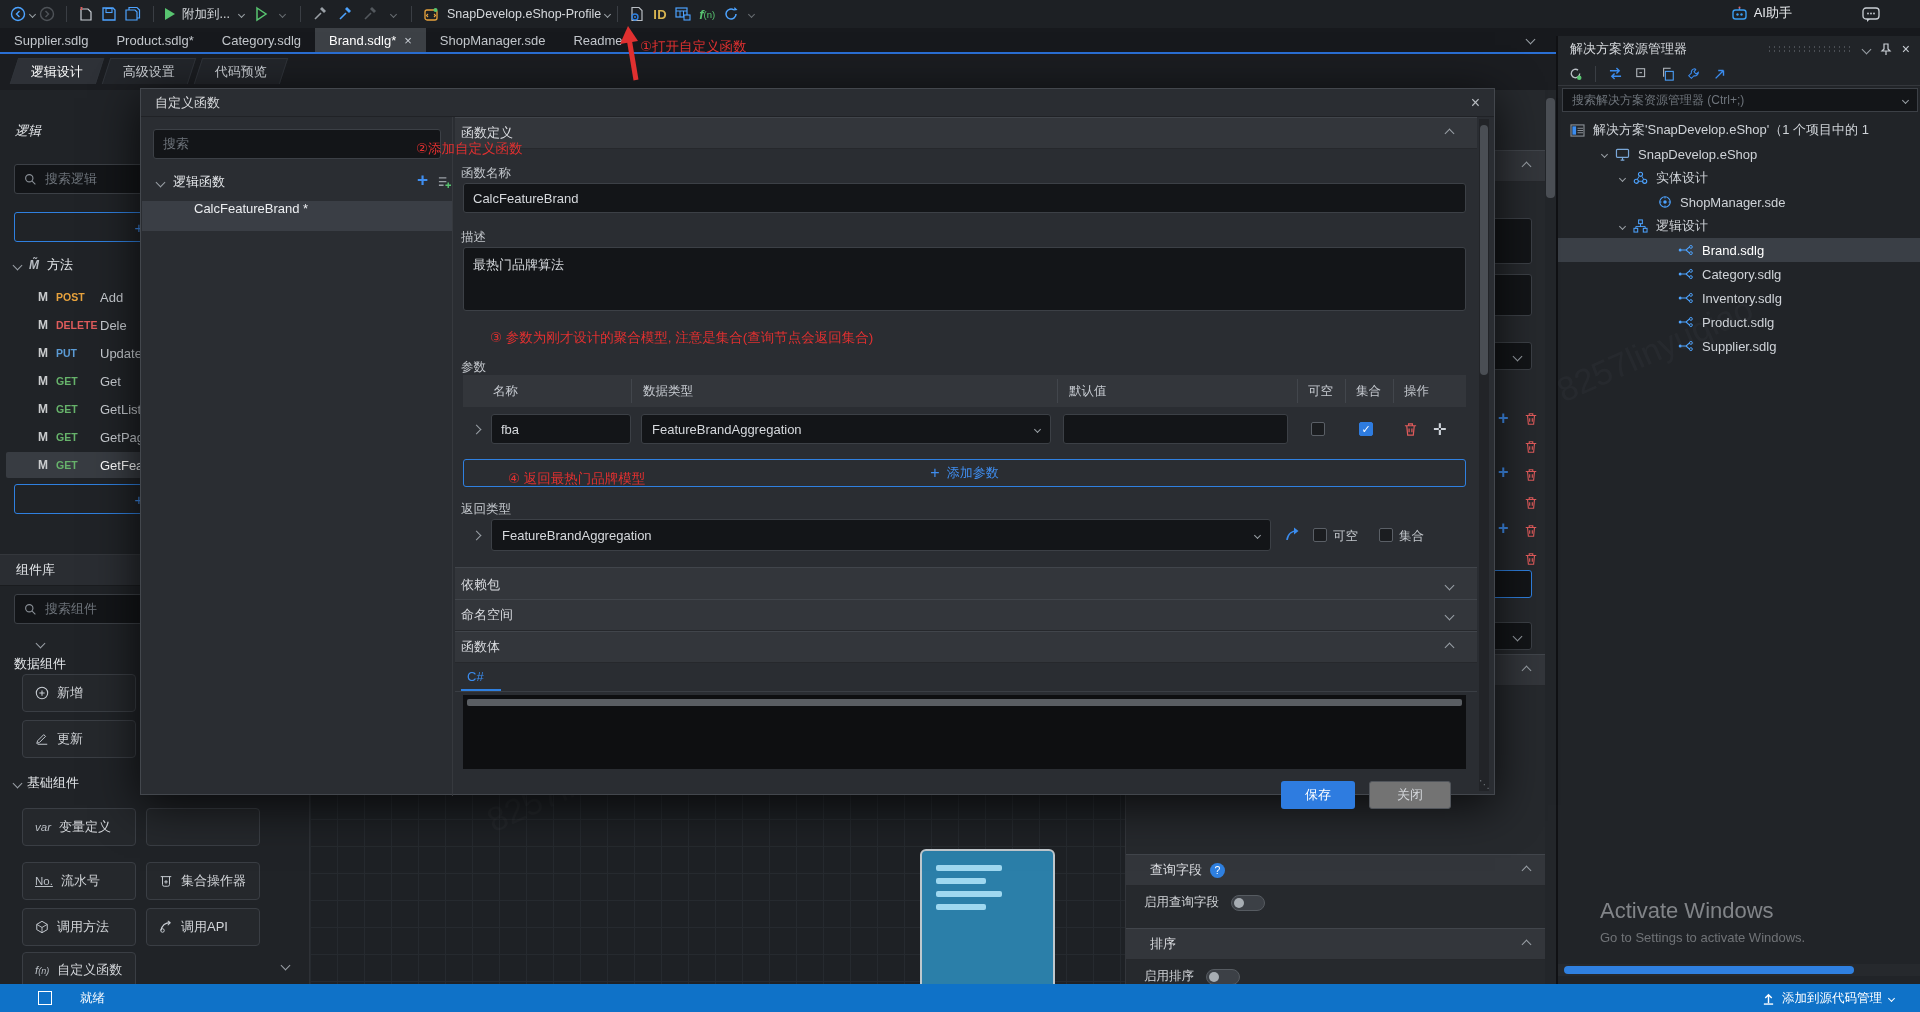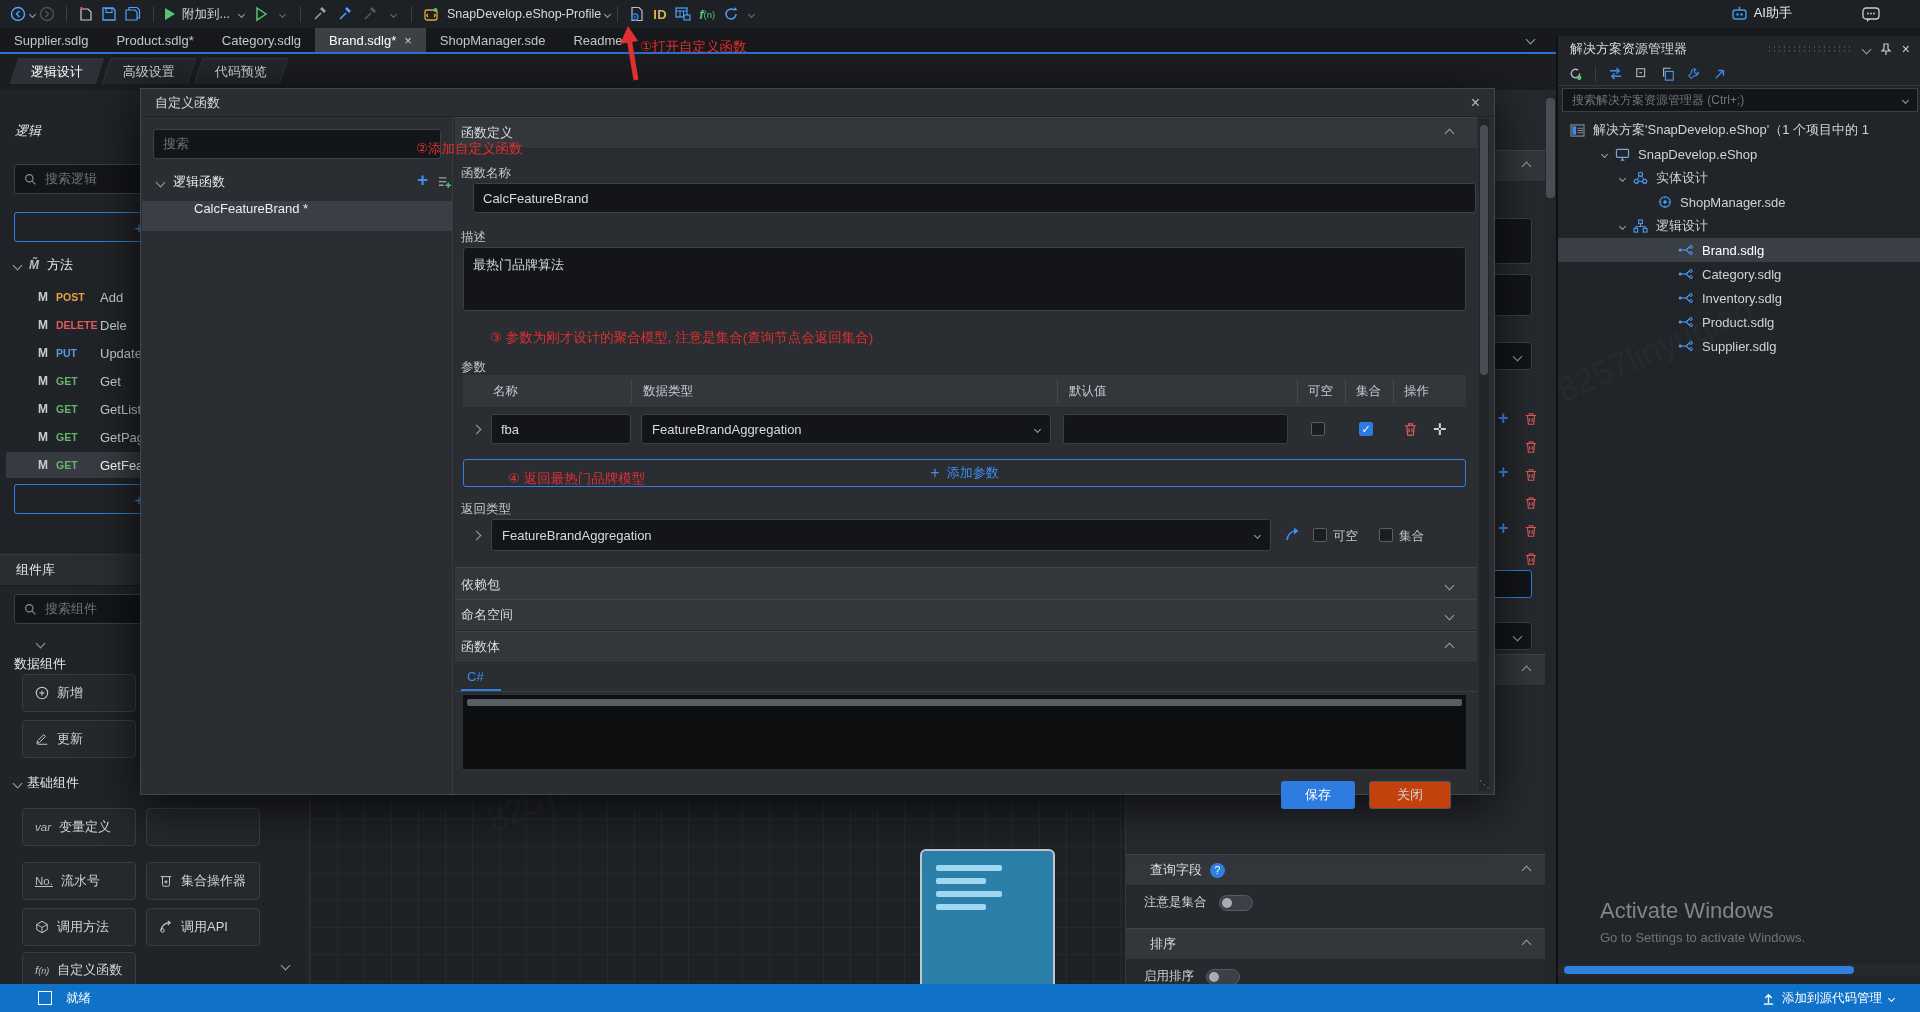--- a/index.html
+++ b/index.html
@@ -319,21 +319,21 @@
     <div class="bar" style="top:564px;">
         <span class="chev up" style="position:absolute;right:16px;"></span>
       </div>
 
     <div class="bar" style="top:764px;">
       <span>查询字段</span>
       <span style="margin-left:8px;width:15px;height:15px;border-radius:50%;background:#2f80e0;color:#fff;font-size:10.5px;display:inline-flex;align-items:center;justify-content:center;">?</span>
       <span class="chev up" style="position:absolute;right:16px;"></span>
     </div>
     <div class="row" style="position:absolute;left:18px;top:804px;gap:12px;">
-      <span class="dlg-label" style="color:#d2d5d9;">注意是集合</span>
+      <span class="dlg-label" style="color:#d2d5d9;">启用查询字段</span>
       <span class="toggle">
           <span class="knob"></span>
         </span>
     </div>
     <div class="bar" style="top:838px;">
       <span>排序</span>
       <span class="chev up" style="position:absolute;right:16px;"></span>
     </div>
     <div class="row" style="position:absolute;left:18px;top:878px;gap:12px;">
       <span class="dlg-label" style="color:#d2d5d9;">启用排序</span>
@@ -523,21 +523,21 @@
     </div>
   </div>
 
   <div id="dlg-content">
     <div class="bar abs" style="left:2px;top:0px;width:1022px;height:32px;padding:0 6px;">
       <span style="color:#dadce0;">函数定义</span>
       <span class="chev up" style="position:absolute;right:24px;"></span>
     </div>
 
     <div class="abs dlg-label" style="left:8px;top:48px;">函数名称</div>
-    <input class="input abs" style="left: 20px; top: 66px; width: 1003px; height: 30px; font-size: 13px;" value="CalcFeatureBrand">
+    <input class="input abs" style="left: 10px; top: 66px; width: 1003px; height: 30px; font-size: 13px;" value="CalcFeatureBrand">
 
     <div class="abs dlg-label" style="left:8px;top:112px;">描述</div>
     <div class="input abs" style="left:10px;top:130px;width:1003px;height:64px;align-items:flex-start;padding-top:8px;">
       <span>最热门品牌算法</span>
     </div>
 
     <div class="abs dlg-label" style="left:8px;top:242px;">参数</div>
 
     <div class="abs" style="left:10px;top:258px;width:1003px;height:32px;background:#33363b;">
       <span class="th-cell" style="left:30px;">名称</span>
@@ -611,21 +611,21 @@
     <div class="abs" style="left:14px;top:552px;color:#3b8df0;font-size:13px;"><span>C#</span></div>
     <div class="abs" style="left:8px;top:572px;width:40px;height:2px;background:#2f80e0;"></div>
     <div class="abs" style="left:2px;top:574px;width:1022px;height:1px;background:#3a3e44;"></div>
     <div class="abs" style="left:10px;top:578px;width:1003px;height:74px;background:#0e0f11;">
       <div class="abs" style="left:4px;top:4px;width:995px;height:7px;background:#5a5e63;border-radius:2px;"></div>
     </div>
 
     <div class="abs" style="left:828px;top:664px;width:74px;height:28px;background:#2e7ce0;border-radius:3px;color:#fff;display:flex;align-items:center;justify-content:center;">
       <span>保存</span>
     </div>
-    <div class="abs" style="left:916px;top:664px;width:82px;height:28px;background:#c2410c;border:1px solid #51555b;border-radius:3px;color:#d5d8dc;display:flex;align-items:center;justify-content:center;">
+    <div class="abs" style="left:916px;top:664px;width:82px;height:28px;background:#737373;border:1px solid #51555b;border-radius:3px;color:#d5d8dc;display:flex;align-items:center;justify-content:center;">
       <span>关闭</span>
     </div>
   </div>
 
   <div id="dlg-scroll">
       <div class="thumb"></div>
     </div>
   <span class="abs" style="right:3px;bottom:3px;color:#6a6f75;font-size:11px;letter-spacing:1px;">⋱</span>
 </div>
 
@@ -789,21 +789,21 @@
   <div class="abs" style="left:42px;top:862px;color:#9a9da1;opacity:.8;font-size:22px;">Activate Windows</div>
   <div class="abs" style="left:42px;top:894px;color:#9a9da1;opacity:.65;font-size:13px;">Go to Settings to activate Windows.</div>
 
   <div class="abs" style="left:0;top:928px;width:364px;height:12px;background:#26292d;">
     <div class="abs" style="left:6px;top:2px;width:290px;height:8px;background:#2f80e0;border-radius:4px;"></div>
   </div>
 </div>
 
 <div id="statusbar">
   <span style="margin-left:38px;width:14px;height:14px;border:1.5px solid #fff;display:inline-block;"></span>
-  <span style="margin-left:14px;">就绪</span>
+  <span style="margin-left:28px;">就绪</span>
   <span class="row" style="position:absolute;right:26px;gap:7px;">
     <svg width="13" height="13" viewBox="0 0 14 14">
         <path d="M7 12 V3 M3.5 6.5 L7 3 l3.5 3.5" stroke="#fff" fill="none" stroke-width="1.5"></path>
         <path d="M2 13 h10" stroke="#fff" stroke-width="1.5"></path>
       </svg>
     <span>添加到源代码管理</span>
     <span class="chev down small" style="border-color:#fff;"></span>
   </span>
 </div>
 

